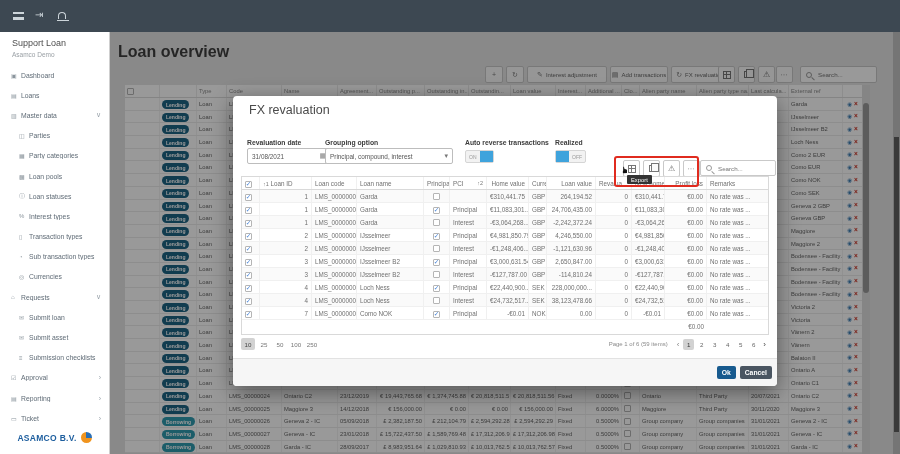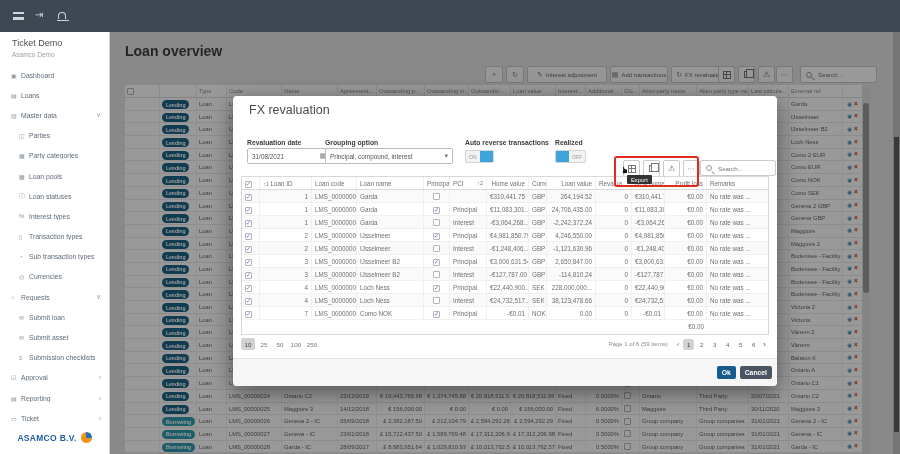--- a/index.html
+++ b/index.html
@@ -23,21 +23,21 @@
   .side-item{display:flex;align-items:center;height:20.2px;padding-left:11px;cursor:pointer;}
   .side-item.v-true{padding-left:19px;}
   .si-icon{width:10px;font-size:6px;color:#8a949c;flex:none;}
   .si-label{font-size:6.8px;color:#5f6b76;white-space:nowrap;overflow:hidden;flex:1;}
   .si-chev{font-size:7px;color:#9aa3ab;padding-right:8px;}
   .sb-logo{position:absolute;left:0;top:400px;width:109px;display:flex;align-items:center;justify-content:center;gap:4px;}
   .logo-text{font-size:8.5px;font-weight:bold;color:#1d5e9e;letter-spacing:.3px;}
   .logo-mark{width:11px;height:11px;border-radius:50%;background:conic-gradient(#2a6fb5 0 28%,#f0941e 28% 100%);}
   
   .main{position:absolute;left:110px;top:32px;width:790px;height:422px;background:#e4e4e4;overflow:hidden;}
-  .pg-title{position:absolute;left:15px;top:11px;font-size:14px;font-weight:600;color:#3f3f3f;}
+  .pg-title{position:absolute;left:8px;top:11px;font-size:16px;font-weight:600;color:#3f3f3f;}
   .btn{display:flex;align-items:center;justify-content:center;gap:3px;background:#fbfbfb;border:1px solid #c9c9c9;
        border-radius:2px;font-size:6px;color:#666;height:17px;cursor:pointer;white-space:nowrap;}
   .btn .bi{font-size:7px;color:#777;}
   .ic-grid{width:8px;height:8px;border:1px solid #777;flex:none;
      background:linear-gradient(#777,#777) 0 2.5px/8px 1px no-repeat,linear-gradient(#777,#777) 2.5px 0/1px 8px no-repeat;}
   .ic-copy{position:relative;width:6px;height:7px;border:1px solid #777;flex:none;}
   .ic-copy::after{content:"";position:absolute;left:1.5px;top:-3.5px;width:6px;height:7px;border:1px solid #777;background:#fbfbfb;}
   .ic-search{position:relative;width:6px;height:6px;border:1px solid #9a9a9a;border-radius:50%;flex:none;}
   .ic-search::after{content:"";position:absolute;left:4.5px;top:4.5px;width:4px;height:1px;background:#9a9a9a;transform:rotate(45deg);transform-origin:0 0;}
   .search-box{display:flex;align-items:center;gap:4px;background:#fff;border:1px solid #c9c9c9;border-radius:2px;padding:0 5px;}
@@ -126,21 +126,21 @@
 
 <div id="app">
 
   <div class="topbar">
     <span class="tb-icon abs ic-menu" style="left:13px;"></span>
     <span class="tb-icon abs ic-exit" style="left:35px;">⇥</span>
     <span class="tb-icon abs ic-bell" style="left:58px;"></span>
   </div>
 
   <div class="sidebar">
-    <div class="sb-org">Ticket Demo</div>
+    <div class="sb-org">Support Loan</div>
     <div class="sb-sub">Asamco Demo</div>
     <div class="sb-items">
 
     <div class="side-item v-false">
         <span class="si-icon">▣</span>
         <span class="si-label">Dashboard</span>
         <span class="si-chev"></span>
       </div>
         <div class="side-item v-false">
         <span class="si-icon">▤</span>

